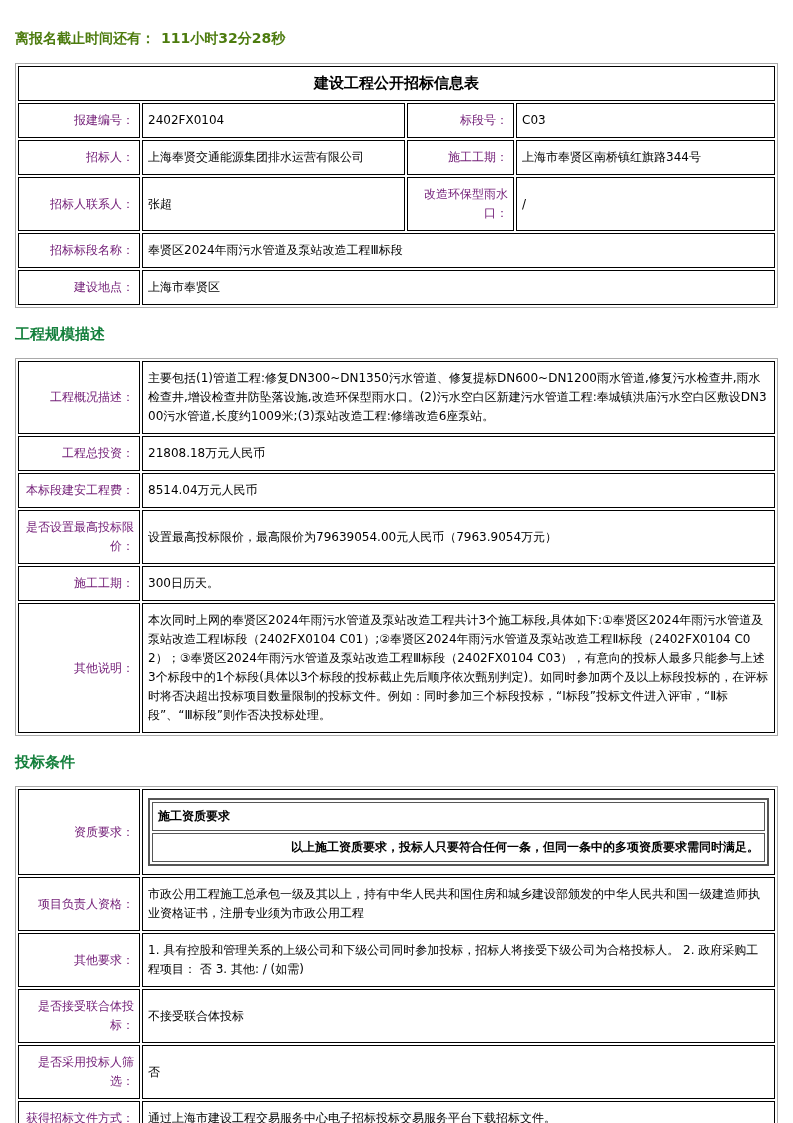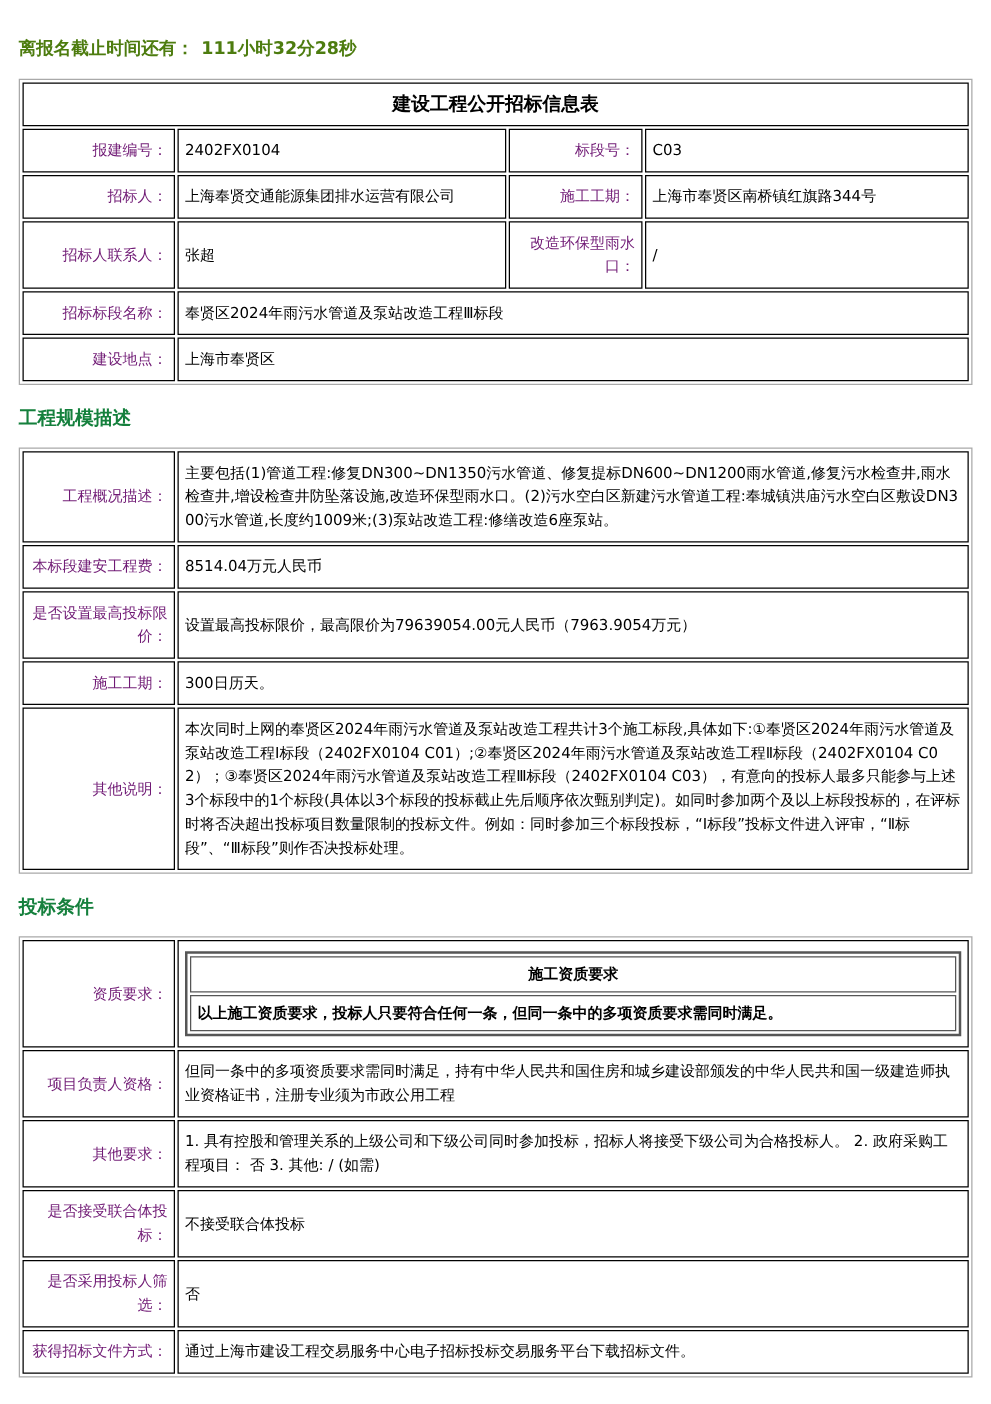--- a/index.html
+++ b/index.html
@@ -26,23 +26,23 @@
   .section-heading{
     font-weight:bold;font-size:15px;margin:17px 0 14px 0;color:#15803d;
   }
   table.nested{
     width:100%;border-collapse:separate;border-spacing:2px;
     border:2px solid #565656;margin:1px 0;table-layout:fixed;
   }
   table.nested td{
     border:1px solid #565656;padding:4px 5px;line-height:19px;word-break:break-all;
   }
-  td.nested-header{text-align:center;font-weight:bold;}
+  td.nested-header{text-align:left;font-weight:bold;}
   td.nested-no{text-align:center;}
-  td.nested-footer{text-align:left;font-weight:bold;}
+  td.nested-footer{text-align:right;font-weight:bold;}
   col.c1{width:122px;} col.c2{width:263px;} col.c3{width:107px;}
 </style>
 </head>
 <body>
 
 <div class="container">
 
   <div class="countdown">
     <span class="cd-label">离报名截止时间还有：</span><span class="cd-value">111小时32分28秒</span>
   </div>
@@ -97,20 +97,24 @@
         <col class="c2">
         <col class="c3">
         <col>
       </colgroup>
     <tbody id="scale-body">
         <tr>
           <td class="lbl">工程概况描述：</td>
           <td class="val" colspan="3">主要包括(1)管道工程:修复DN300~DN1350污水管道、修复提标DN600~DN1200雨水管道,修复污水检查井,雨水检查井,增设检查井防坠落设施,改造环保型雨水口。(2)污水空白区新建污水管道工程:奉城镇洪庙污水空白区敷设DN300污水管道,长度约1009米;(3)泵站改造工程:修缮改造6座泵站。</td>
         </tr>
         <tr>
+          <td class="lbl">工程总投资：</td>
+          <td class="val" colspan="3">21808.18万元人民币</td>
+        </tr>
+        <tr>
           <td class="lbl">本标段建安工程费：</td>
           <td class="val" colspan="3">8514.04万元人民币</td>
         </tr>
         <tr>
           <td class="lbl">是否设置最高投标限价：</td>
           <td class="val" colspan="3">设置最高投标限价，最高限价为79639054.00元人民币（7963.9054万元）</td>
         </tr>
         <tr>
           <td class="lbl">施工工期：</td>
           <td class="val" colspan="3">300日历天。</td>
@@ -146,21 +150,21 @@
                 </tr>
                 <tr>
                   <td class="nested-footer" colspan="2">以上施工资质要求，投标人只要符合任何一条，但同一条中的多项资质要求需同时满足。</td>
                 </tr>
               </tbody>
             </table>
           </td>
         </tr>
         <tr>
           <td class="lbl">项目负责人资格：</td>
-          <td class="val" colspan="3">但同一条中的多项资质要求需同时满足，持有中华人民共和国住房和城乡建设部颁发的中华人民共和国一级建造师执业资格证书，注册专业须为市政公用工程</td>
+          <td class="val" colspan="3">市政公用工程施工总承包一级及其以上，持有中华人民共和国住房和城乡建设部颁发的中华人民共和国一级建造师执业资格证书，注册专业须为市政公用工程</td>
         </tr>
         <tr>
           <td class="lbl">其他要求：</td>
           <td class="val" colspan="3">1. 具有控股和管理关系的上级公司和下级公司同时参加投标，招标人将接受下级公司为合格投标人。 2. 政府采购工程项目： 否 3. 其他: / (如需)</td>
         </tr>
         <tr>
           <td class="lbl">是否接受联合体投标：</td>
           <td class="val" colspan="3">不接受联合体投标</td>
         </tr>
         <tr>

